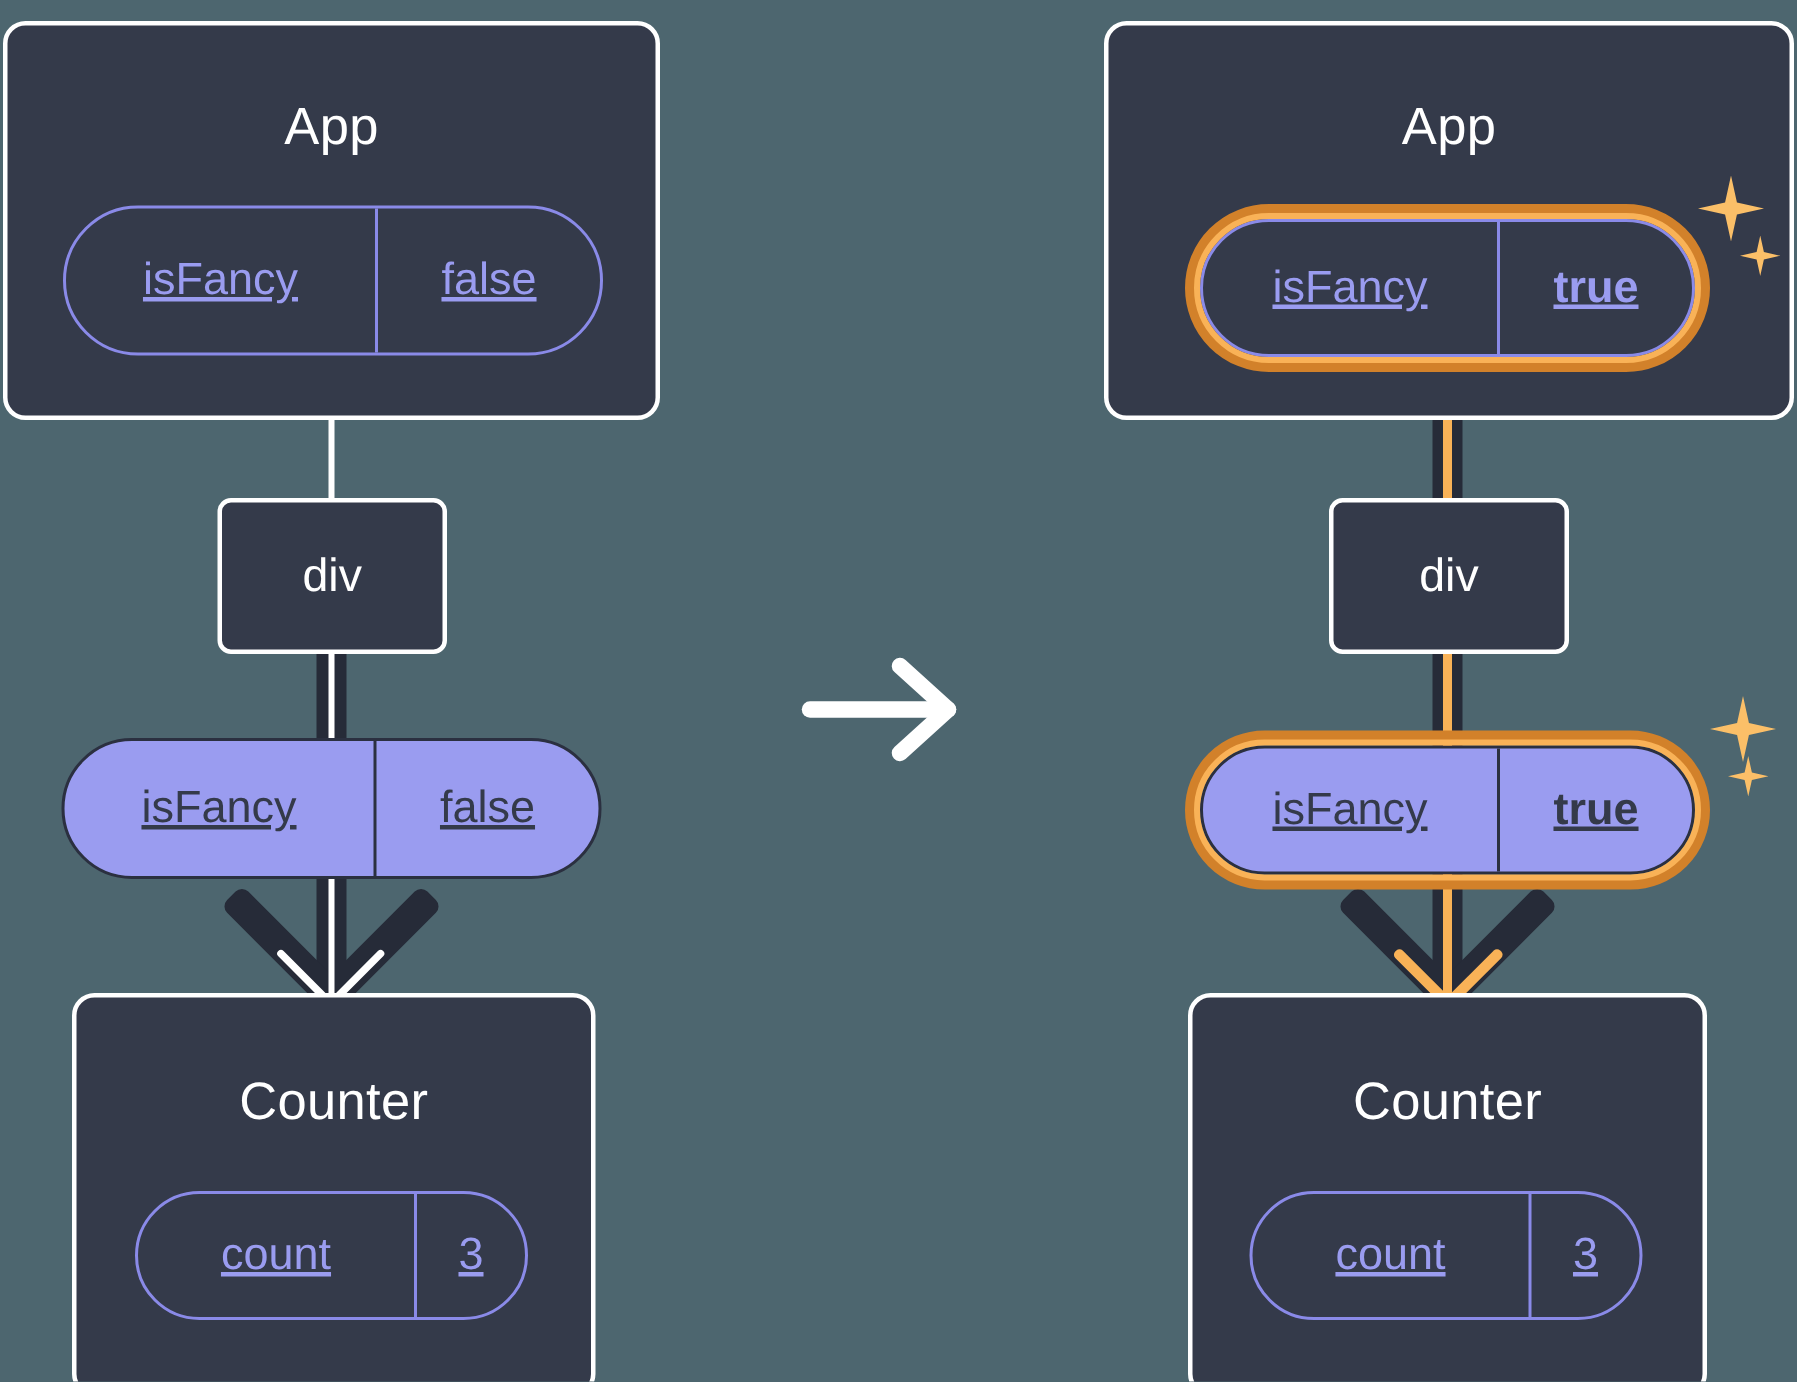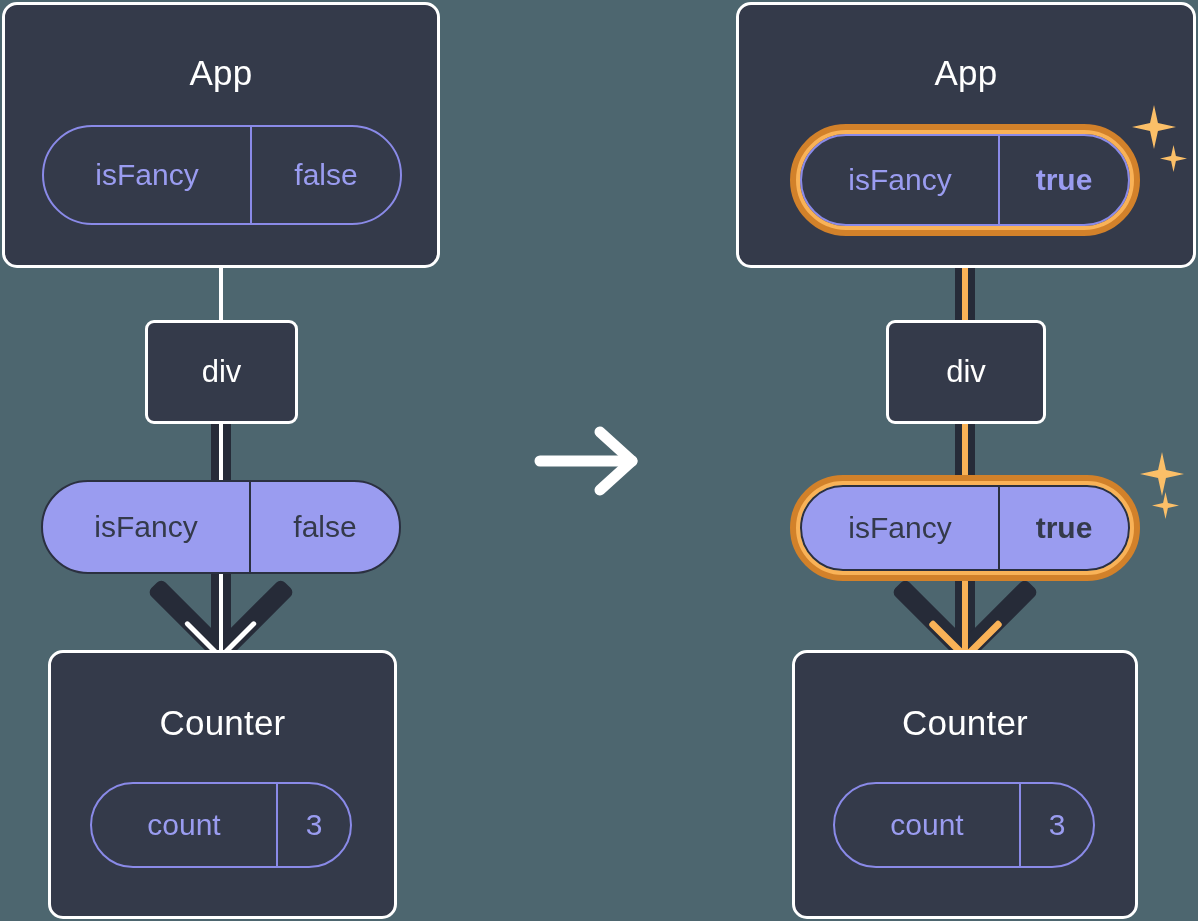--- a/index.html
+++ b/index.html
@@ -3,21 +3,21 @@
 <meta charset="utf-8">
 <style>
   html,body{margin:0;padding:0;}
   body{
     width:1198px;height:921px;
     background:#4d666f;
     font-family:"Liberation Sans", sans-serif;
     overflow:hidden;
     position:relative;
   }
-  .stage{position:absolute;inset:0;}
+  .stage{position:absolute;inset:0;margin-top:12px;}
 
   
   .abs{position:absolute;}
 
   
   .card{
     position:absolute;
     background:#343a4a;
     border:3px solid #ffffff;
     border-radius:15px;
@@ -54,20 +54,21 @@
     box-sizing:border-box;
     display:flex;
     align-items:stretch;
     border-radius:999px;
     z-index:8;
   }
   .pill .seg{
     display:flex;align-items:center;justify-content:center;
     box-sizing:border-box;
     white-space:nowrap;
+    text-decoration:underline;
   }
 
   
   .pill.outline{
     border:2px solid #8a8ae8;
     background:transparent;
   }
   .pill.outline .seg{color:#9a9cf0;font-size:30px;}
   .pill.outline .seg.val{border-left:2px solid #8a8ae8;}
 

